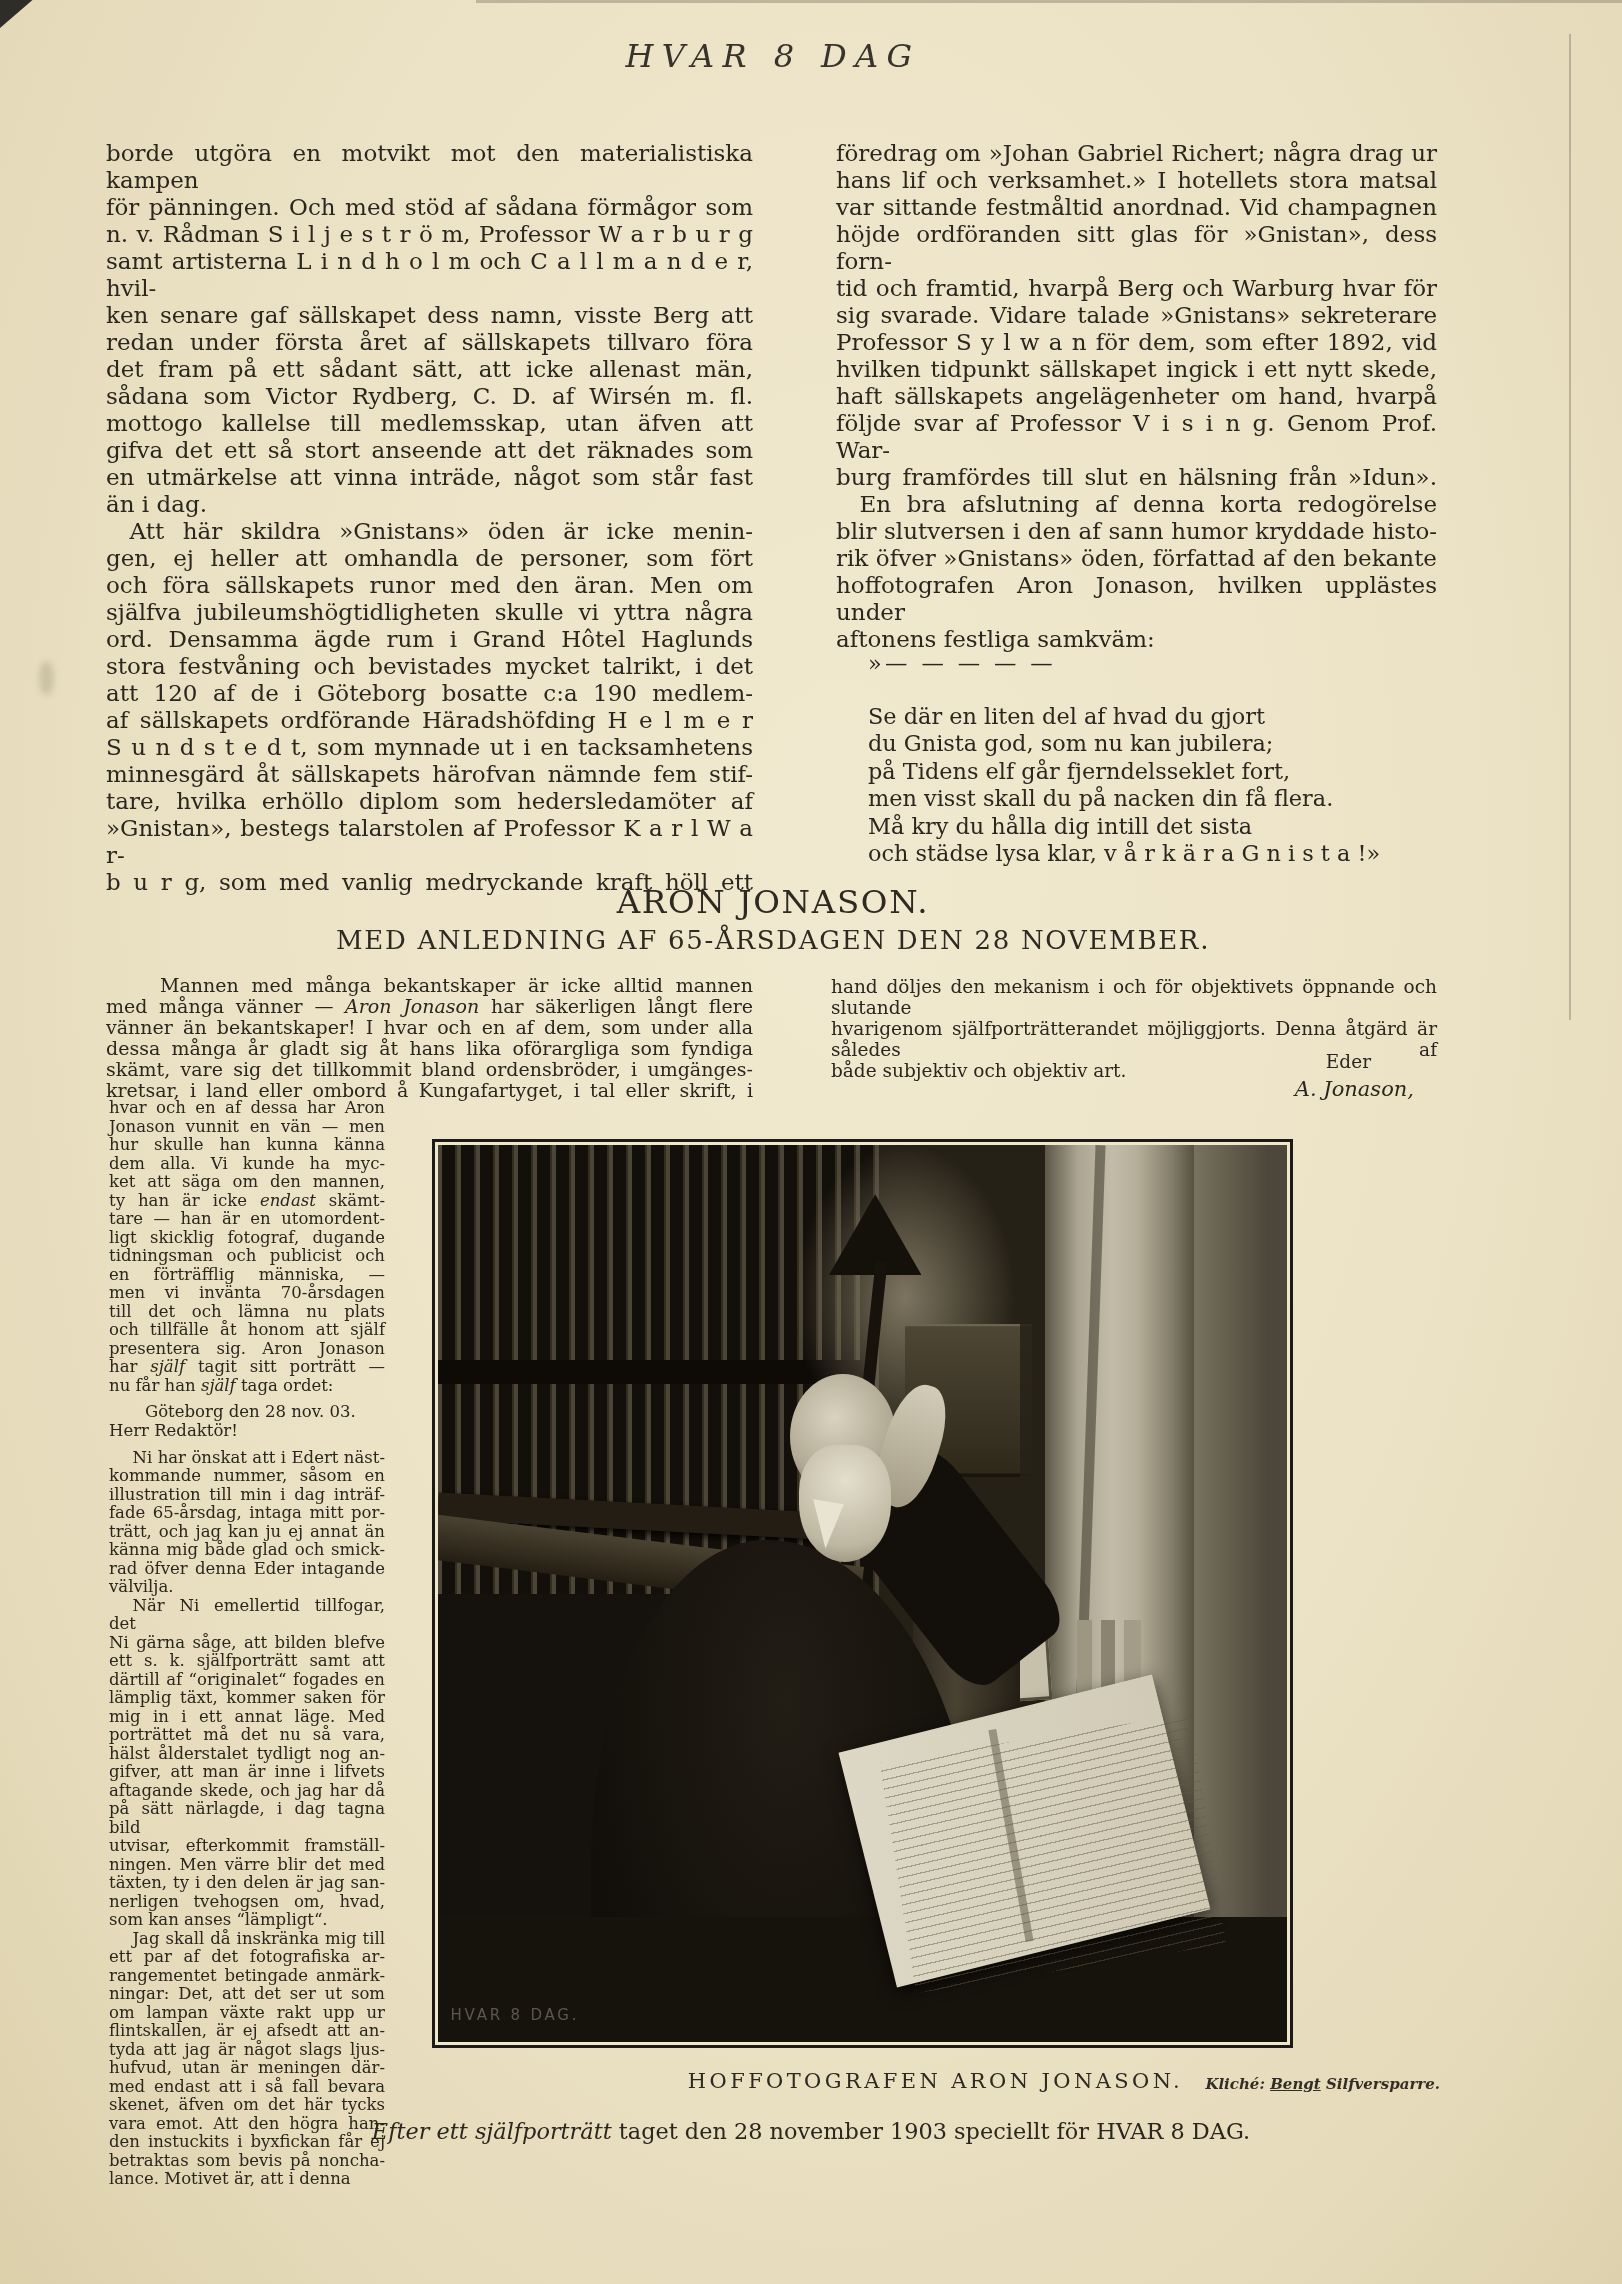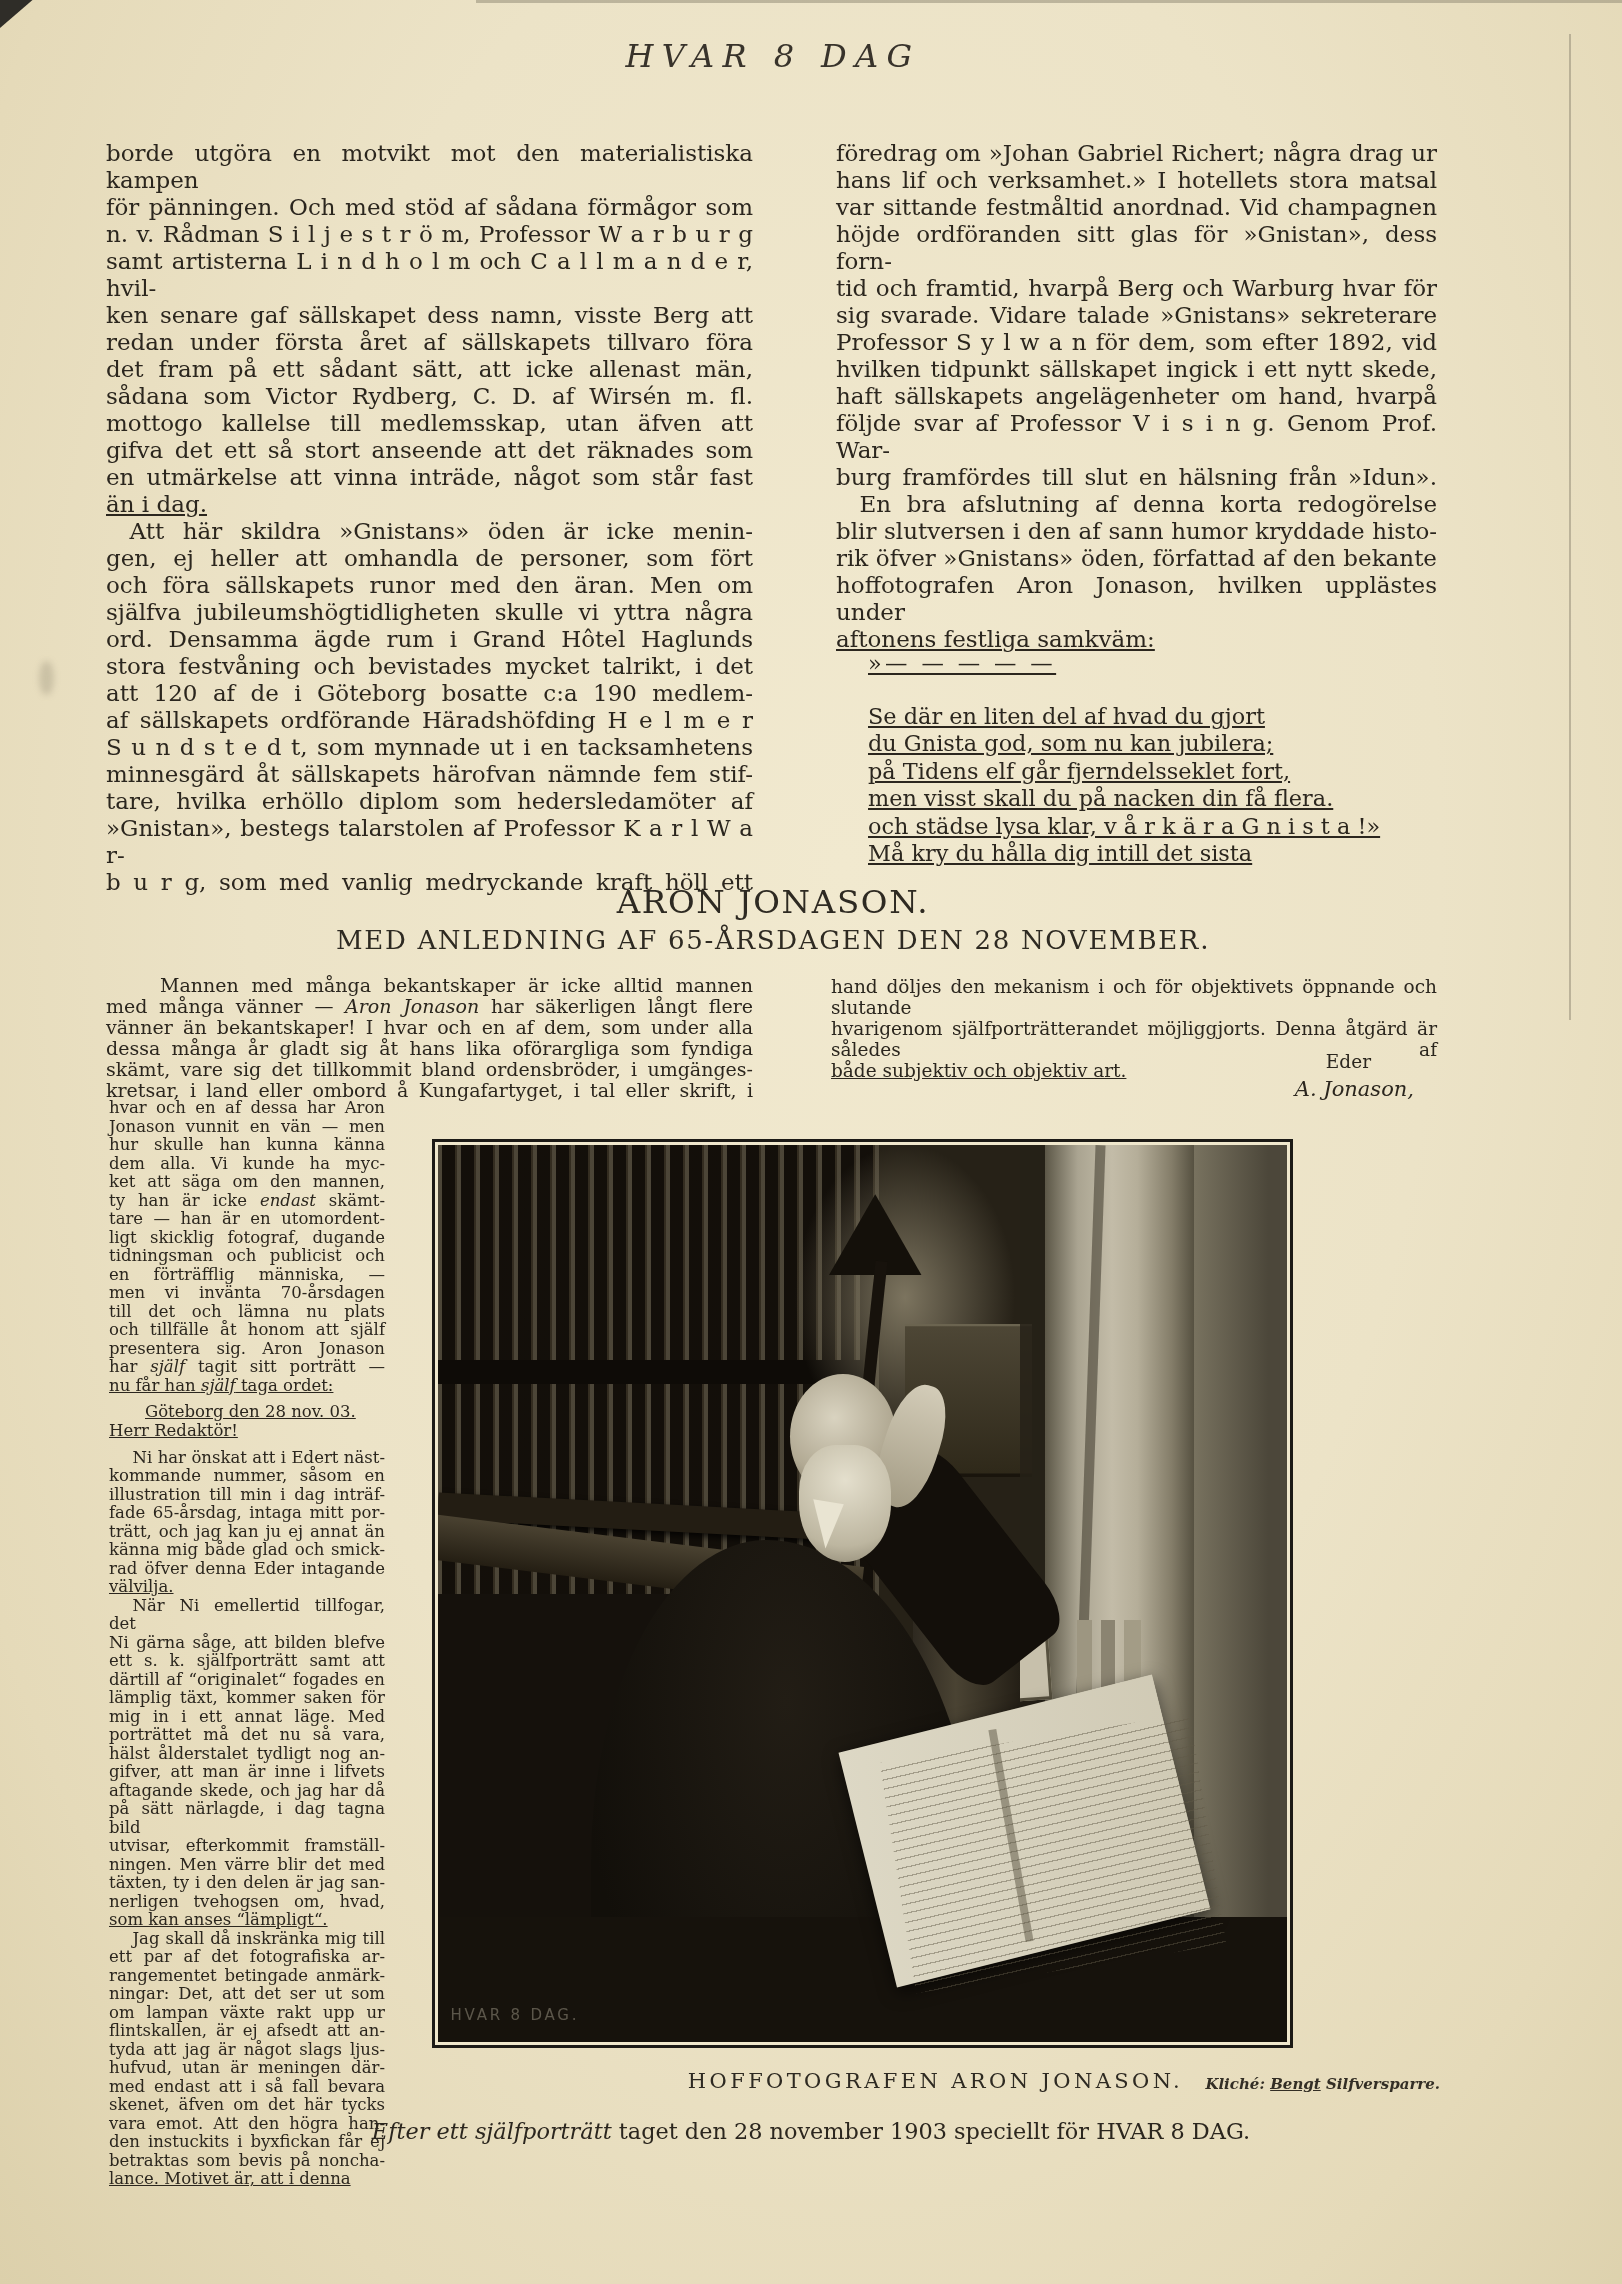--- a/index.html
+++ b/index.html
@@ -5,21 +5,21 @@
   html,body{margin:0;padding:0;background:#cfc5a5;}
   .page{
     position:relative;width:1622px;height:2284px;overflow:hidden;
     background:radial-gradient(ellipse at 52% 38%, #f1e9cf 0%, #ece3c7 50%, #e5dab9 80%, #dcd0ab 100%);
     font-family:"DejaVu Serif","Liberation Serif",serif;
     color:#2b261e;
   }
   .abs{position:absolute;}
   
   .tl{text-align:justify;text-align-last:justify;white-space:normal;}
-  .tl.nj{text-align-last:left;text-decoration:underline;}
+  .tl.nj{text-align-last:left;}
   .tl.gap{height:8.4px;}
   .tl.pind{text-indent:23.5px;}
   .tl.pind2{text-indent:54px;}
   .tl.date{text-indent:36px;text-align-last:left;}
   .tl.salute{text-align-last:left;}
   .tl i{font-style:italic;}
   
   .masthead{left:106px;top:37px;width:1334px;text-align:center;
     font-style:italic;font-size:32px;letter-spacing:8.4px;color:#38332b;}
   
@@ -152,22 +152,22 @@
     </div>
 
   <div class="abs poem">
     <div class="tl nj poem-dashes">»— — — — —</div>
     <div style="height:25px"></div>
     <div>
         <div class="tl nj">Se där en liten del af hvad du gjort</div>
         <div class="tl nj">du Gnista god, som nu kan jubilera;</div>
         <div class="tl nj">på Tidens elf går fjerndelsseklet fort,</div>
         <div class="tl nj">men visst skall du på nacken din få flera.</div>
+        <div class="tl nj">Må kry du hålla dig intill det sista</div>
         <div class="tl nj">och städse lysa klar, v å r  k ä r a  G n i s t a !»</div>
-        <div class="tl nj">Må kry du hålla dig intill det sista</div>
       </div>
   </div>
 
   <div class="abs a2title">ARON JONASON.</div>
   <div class="abs a2sub">MED ANLEDNING AF 65-ÅRSDAGEN DEN 28 NOVEMBER.</div>
 
   <div class="abs introL">
       <div class="tl pind2">Mannen med många bekantskaper är icke alltid mannen</div>
       <div class="tl">med många vänner — <i>Aron Jonason</i> har säkerligen långt flere</div>
       <div class="tl">vänner än bekantskaper!  I hvar och en af dem, som under alla</div>

